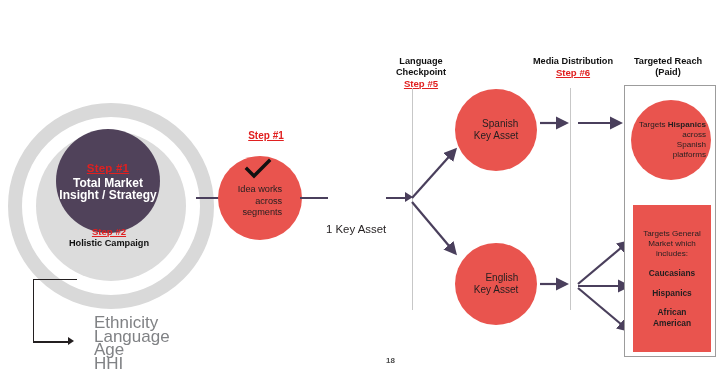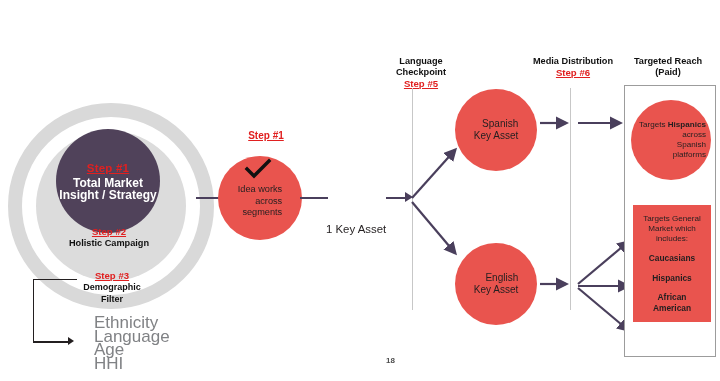--- a/index.html
+++ b/index.html
@@ -91,21 +91,21 @@
   .ka-txt{font-size:10px;line-height:12.5px;color:#231f20;}
 
   
   .br{position:absolute;}
 
   
   .reach-box{left:624px;top:85px;width:92px;height:272px;
       border:1.4px solid #9c9c9c;box-sizing:border-box;background:#fff;}
   .c-hisp{left:631px;top:100px;width:80px;height:80px;}
   .c-hisp .txt{font-size:8.1px;line-height:10.2px;padding:0 5px;}
-  .b-genmkt{left:633px;top:205px;width:78px;height:117px;background:#e9544e;
+  .b-genmkt{left:633px;top:205px;width:78px;height:147px;background:#e9544e;
       display:flex;flex-direction:column;align-items:center;justify-content:center;
       text-align:center;color:#231f20;}
   .gm-lead{font-size:8.1px;line-height:10.2px;}
   .gm-item{font-size:8.4px;font-weight:bold;line-height:10.5px;margin-top:9px;}
 
   .pagenum{left:386px;top:356px;font-size:8px;color:#4d4d4d;font-weight:bold;}
   svg{display:block;overflow:visible;}
 </style>
 </head>
 <body>
@@ -119,25 +119,20 @@
     <span class="core-step">Step #1</span>
     <span class="core-body">Total Market</span>
     <span class="core-body">Insight / Strategy</span>
   </div>
 
   <div class="abs step2-block">
     <span class="step-red">Step #2</span>
     <span class="step-sub">Holistic Campaign</span>
   </div>
 
-  <div class="abs step3-block">
-    <span class="step-red">Step #3</span>
-    <span class="step-sub step3-sub">Demographic</span>
-    <span class="step-sub step3-sub">Filter</span>
-  </div>
 
   <div class="abs leader"></div>
   <div class="abs leader-h"></div>
   <div class="abs leader-head"></div>
 
   <div class="abs demo-list">
     <div>Ethnicity</div>
     <div>Language</div>
     <div>Age</div>
     <div>HHI</div>

